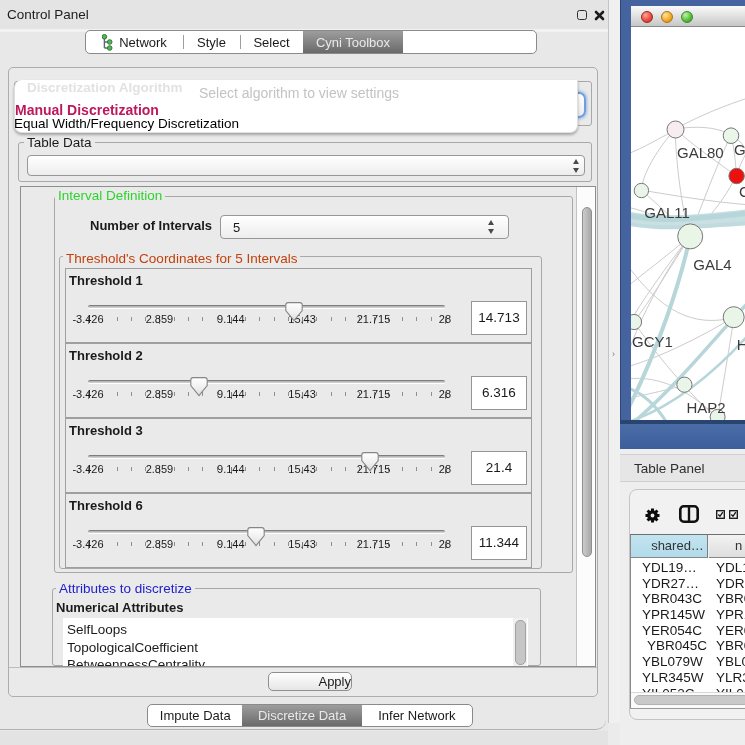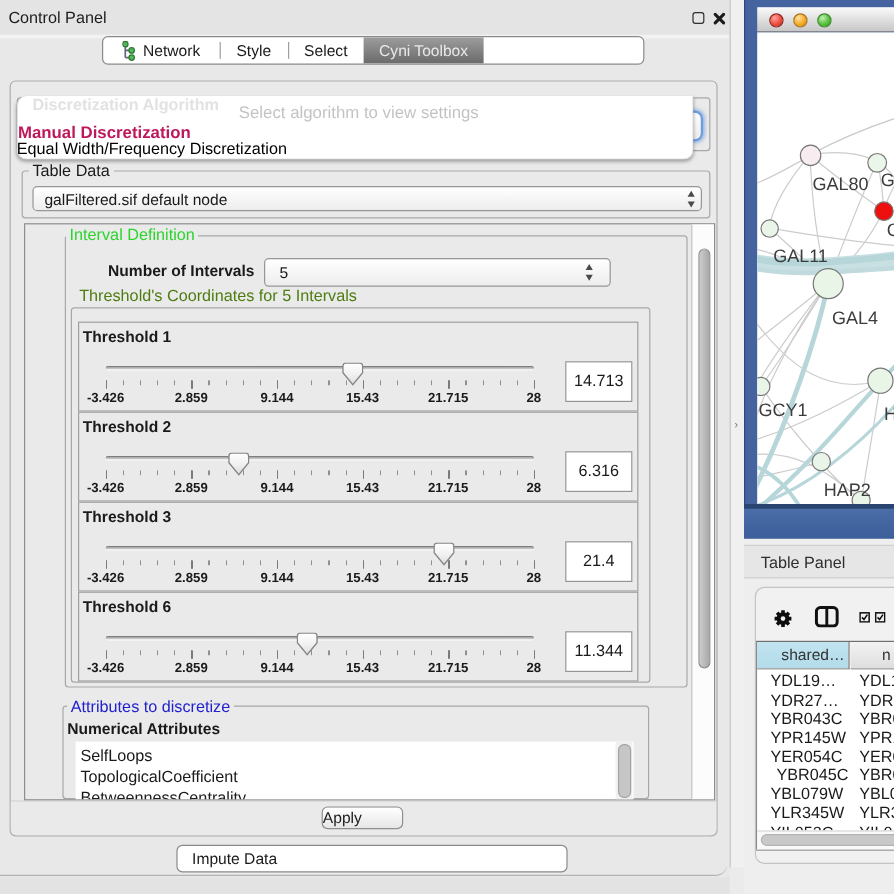--- a/index.html
+++ b/index.html
@@ -15,21 +15,21 @@
 .gtitle{position:absolute;background:#eaeaea;padding:0 3px;line-height:14px;font-size:13.5px}
 .combo{position:absolute;background:linear-gradient(#ffffff,#ededed);border:1px solid #979797;border-radius:4px}
 .cararea{position:absolute;right:7px;top:50%;transform:translateY(-50%);width:9px;height:14px}
 .caru{position:absolute;left:1px;top:0;width:0;height:0;border-left:3.5px solid transparent;border-right:3.5px solid transparent;border-bottom:5px solid #4a4a4a}
 .card{position:absolute;left:1px;bottom:0;width:0;height:0;border-left:3.5px solid transparent;border-right:3.5px solid transparent;border-top:5px solid #4a4a4a}
 .tpanel{position:absolute;left:65px;width:467px;height:75px;border:1px solid #9f9f9f;background:#eaeaea}
 .ttitle{position:absolute;left:3px;top:4px;font-weight:bold}
 .track{position:absolute;left:22px;top:36px;width:357px;height:4px;background:linear-gradient(#adadad,#d8d8d8);border-top:1px solid #7e7e7e;border-bottom:1px solid #ffffff;border-radius:3px}
 .tickm{position:absolute;left:22px;top:48px;width:358px;height:4px;background-image:repeating-linear-gradient(to right,#8f8f8f 0px,#8f8f8f 1px,transparent 1px,transparent 14.28px)}
 .tickM{position:absolute;left:22px;top:48px;width:358px;height:7px;background-image:repeating-linear-gradient(to right,#7a7a7a 0px,#7a7a7a 1px,transparent 1px,transparent 71.42px)}
-.tlab{position:absolute;top:57px;font-size:11px;font-weight:bold;transform:translateX(-50%);white-space:nowrap}
+.tlab{position:absolute;top:44px;font-size:11px;font-weight:normal;transform:translateX(-50%);white-space:nowrap}
 .vbox{position:absolute;left:405px;top:32px;width:56px;height:34px;background:#fff;border:1px solid #959595;box-shadow:inset 0 0 0 3px #fff;text-align:center;line-height:32px;font-size:13.5px}
 .thumb{position:absolute;top:32px}
 .rowt{height:15.7px;line-height:15.7px;font-size:13.5px;white-space:nowrap}
 </style>
 </head>
 <body>
 
 <div class="abs" style="left:0;top:0;width:608px;height:734px;background:#e8e8e8"></div>
 <div class="abs" style="left:0;top:0;width:608px;height:29px;background:#e4e4e4"></div>
 <div class="abs" style="left:0;top:29px;width:608px;height:3px;background:#f2f2f2"></div>
@@ -52,21 +52,20 @@
 </div>
 
 <div class="abs" style="left:8px;top:67px;width:590px;height:630px;background:#eaeaea;border:1px solid #adadad;border-radius:5px"></div>
 
 <div class="grp" style="left:14px;top:81px;width:578px;height:45px"></div>
 <div class="combo" style="left:22px;top:92px;width:564px;height:26px;border:2px solid #6d9ee0;border-radius:7px;box-shadow:0 0 3px 1px rgba(90,140,220,0.55)"></div>
 
 <div class="grp" style="left:18px;top:142px;width:574px;height:40px"></div>
 <div class="gtitle" style="left:24px;top:136px">Table Data</div>
 <div class="combo" style="left:27px;top:155px;width:558px;height:21px">
-  <div class="abs" style="left:9px;top:2px;line-height:17px;font-size:13px">galFiltered.sif default node</div>
   <div class="cararea" style="right:3px">
       <div class="caru"></div>
       <div class="card"></div>
     </div>
 </div>
 
 <div class="abs" style="left:14px;top:80px;width:564px;height:53px;background:#fff;border:1px solid #e0e0e0;border-top:none;border-radius:8px 0 8px 8px;box-shadow:0 2px 3px rgba(0,0,0,0.3)"></div>
 <div class="abs" style="left:27px;top:79.5px;font-weight:bold;color:#e2e2e2;font-size:13.5px">Discretization Algorithm</div>
 <div class="abs" style="left:14px;top:85px;width:570px;text-align:center;color:#c3c3c3;font-size:14px">Select algorithm to view settings</div>
 <div class="abs" style="left:15px;top:101.5px;font-weight:bold;color:#be185d;font-size:14px">Manual Discretization</div>
@@ -81,21 +80,21 @@
 <div class="abs" style="left:90px;top:218px;font-weight:bold">Number of Intervals</div>
 <div class="combo" style="left:220px;top:215px;width:289px;height:24px">
   <div class="abs" style="left:12px;top:3px;line-height:17px">5</div>
   <div class="cararea" style="right:12px">
       <div class="caru"></div>
       <div class="card"></div>
     </div>
 </div>
 
 <div class="grp" style="left:59px;top:256px;width:483px;height:313px"></div>
-<div class="gtitle" style="left:63px;top:240px;color:#4d7c0f">Threshold's Coordinates for 5 Intervals</div>
+<div class="gtitle" style="left:63px;top:252px;color:#c2410c">Threshold's Coordinates for 5 Intervals</div>
 
 <svg width="0" height="0" style="position:absolute">
     <defs>
       <linearGradient id="thg" x1="0" y1="0" x2="0" y2="1">
         <stop offset="0" stop-color="#ffffff"></stop>
         <stop offset="0.55" stop-color="#f0f0f0"></stop>
         <stop offset="1" stop-color="#dcdcdc"></stop>
       </linearGradient>
     </defs>
   </svg>
@@ -171,24 +170,26 @@
 <div class="abs" style="left:56px;top:600px;font-weight:bold">Numerical Attributes</div>
 <div class="abs" style="left:63px;top:618px;width:465px;height:48px;background:#fff;overflow:hidden;font-size:13.5px">
   <div class="abs" style="left:4px;top:4px">SelfLoops</div>
   <div class="abs" style="left:4px;top:21.5px">TopologicalCoefficient</div>
   <div class="abs" style="left:4px;top:39px">BetweennessCentrality</div>
   <div class="abs" style="right:1px;top:0;width:14px;height:49px;background:#f0f0f0"></div>
   <div class="abs" style="right:2px;top:2px;width:11px;height:45px;background:#c6c6c6;border:1px solid #a3a3a3;border-radius:5px"></div>
 </div>
 
 <div class="abs" style="left:9px;top:667px;width:588px;height:29px;background:#eaeaea;border-top:1px solid #bdbdbd;border-radius:0 0 5px 5px"></div>
-<div class="abs" style="left:268px;top:672px;width:68px;height:19px;background:linear-gradient(#ffffff,#e6e6e6);border:1px solid #8f8f8f;border-radius:5px;text-align:left;line-height:17px">Apply</div>
+<div class="abs" style="left:268px;top:672px;width:84px;height:19px;background:linear-gradient(#ffffff,#e6e6e6);border:1px solid #8f8f8f;border-radius:5px;text-align:right;line-height:17px">Apply</div>
 
 <div class="abs" style="left:147px;top:704px;width:326px;height:23px;background:#fff;border:1px solid #8a8a8a;border-radius:5px;display:flex;overflow:hidden;font-size:13px">
   <div class="seg" style="width:95px">Impute Data</div>
+  <div class="seg sel" style="width:120px">Discretize Data</div>
+  <div class="seg" style="width:111px">Infer Network</div>
 </div>
 
 <div class="abs" style="left:0;top:731px;width:620px;height:14px;background:#e3e3e3"></div>
 <div class="abs" style="left:-10px;top:600px;width:616px;height:130px;border-bottom:1px solid #b2b2b2;border-radius:0 0 10px 10px"></div>
 
 <div class="abs" style="left:608px;top:0;width:12px;height:723px;background:#f0f0f0;border-left:1px solid #c4c4c4"></div>
 <div class="abs" style="left:608px;top:723px;width:12px;height:22px;background:#ebebeb"></div>
 <div class="abs" style="left:612px;top:349px;font-size:9px;color:#777">›</div>
 
 <div class="abs" style="left:620px;top:0;width:125px;height:449px;background:#44639f;border-left:1px solid #2c4878"></div>

